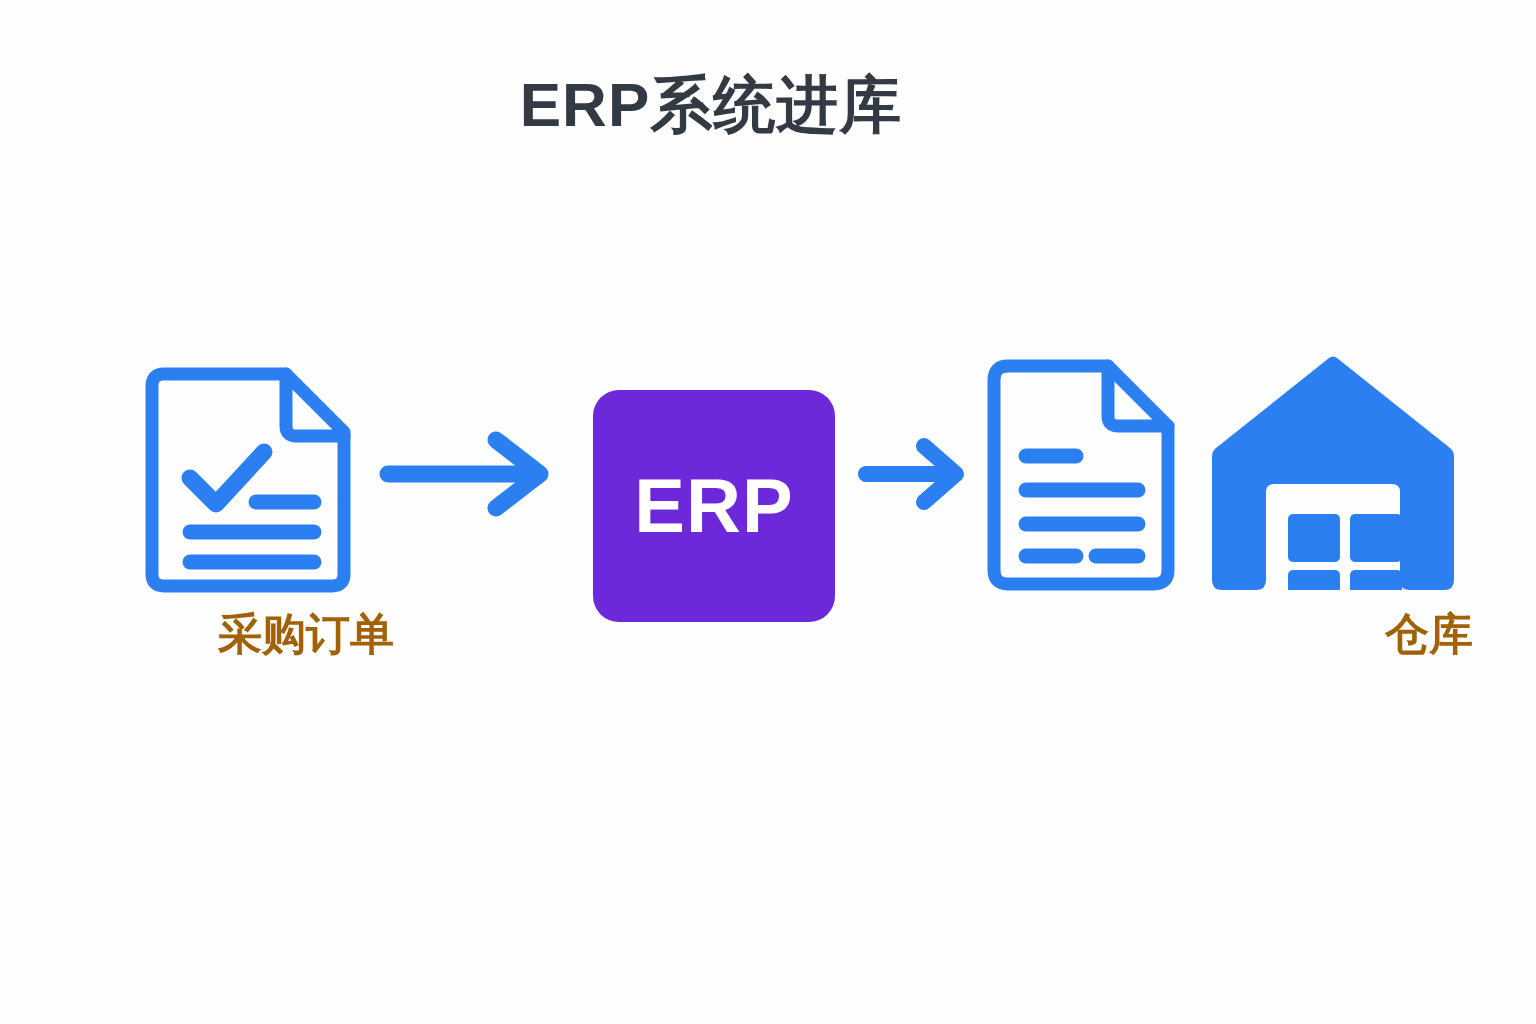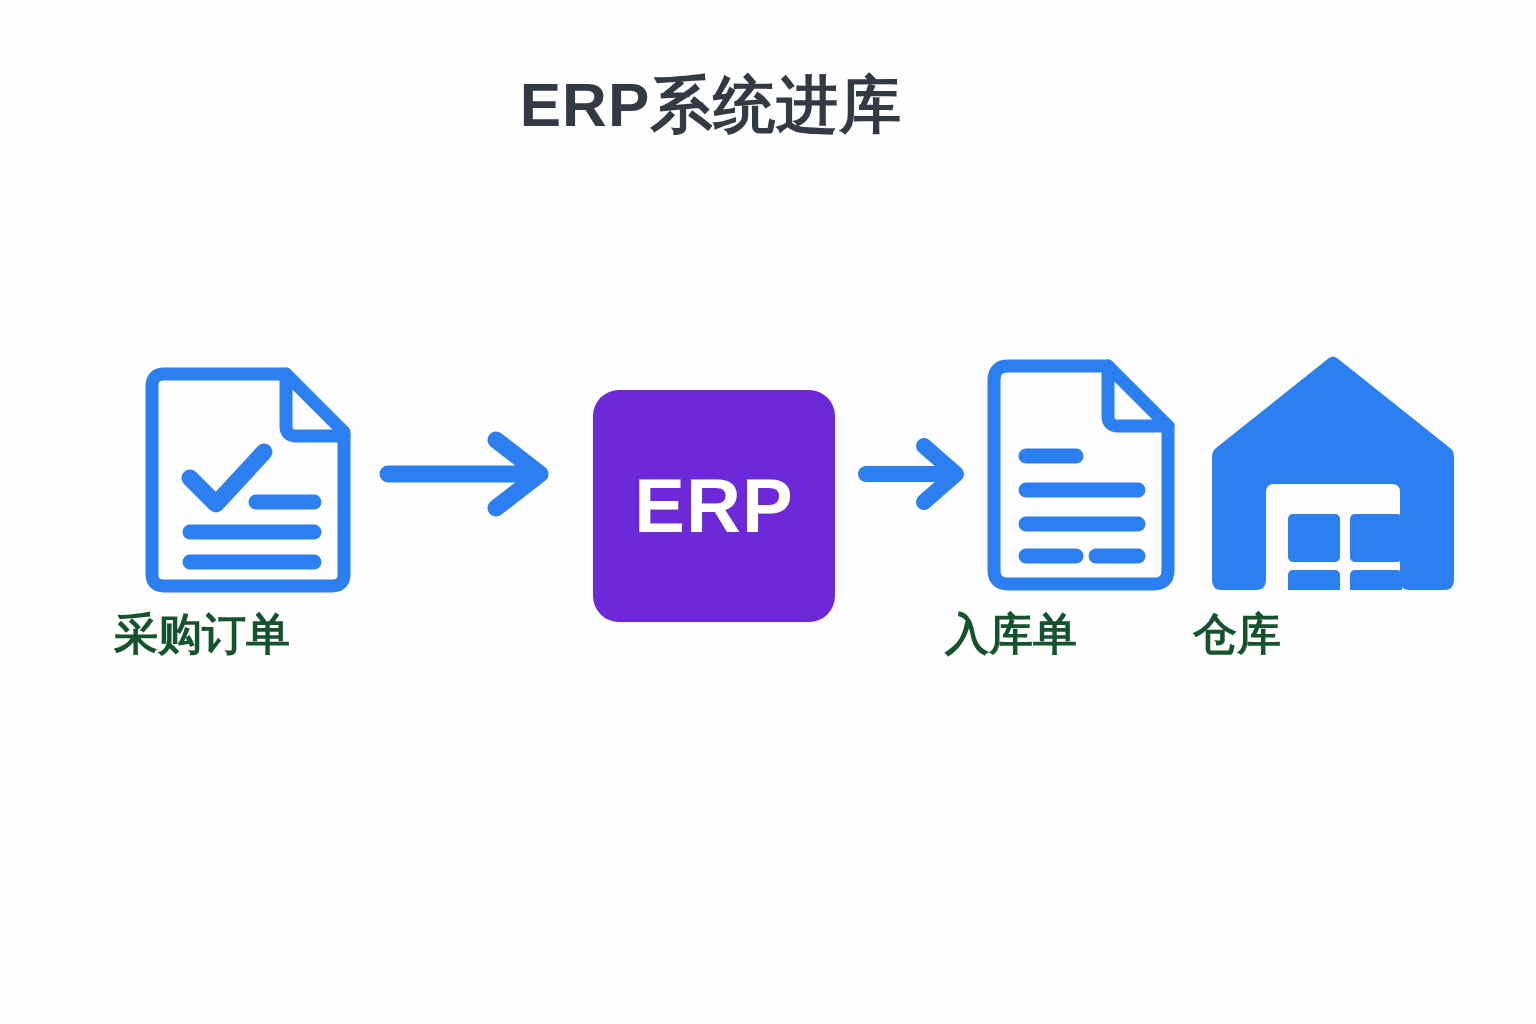--- a/index.html
+++ b/index.html
@@ -39,24 +39,24 @@
     height: 1024px;
   }
 
   .node {
     position: absolute;
   }
 
   .node-label {
     position: absolute;
     top: 612px;
-    text-align: left;
+    text-align: right;
     font-size: 44px;
     font-weight: 700;
-    color: #14532d;
+    color: #a16207;
     white-space: nowrap;
     line-height: 1;
   }
 
   .arrow {
     position: absolute;
   }
 
   
   #node-purchase-order   { left: 148px; top: 356px; width: 212px; height: 236px; }
@@ -163,21 +163,20 @@
         <path d="M 116 10 L 116 60 Q 116 70 126 70 L 176 70" fill="none" stroke="#2b7ff0" stroke-width="13" stroke-linejoin="round" stroke-linecap="round"></path>
 
         <line x1="34" y1="100" x2="84" y2="100" stroke="#2b7ff0" stroke-width="15" stroke-linecap="round"></line>
         <line x1="34" y1="134" x2="146" y2="134" stroke="#2b7ff0" stroke-width="15" stroke-linecap="round"></line>
         <line x1="34" y1="168" x2="146" y2="168" stroke="#2b7ff0" stroke-width="15" stroke-linecap="round"></line>
         <line x1="34" y1="200" x2="84" y2="200" stroke="#2b7ff0" stroke-width="15" stroke-linecap="round"></line>
         <line x1="104" y1="200" x2="146" y2="200" stroke="#2b7ff0" stroke-width="15" stroke-linecap="round"></line>
       </svg>
     </span>
   </div>
-  <div class="node-label" id="label-receiving-order">入库单</div>
 
   <div class="node" id="node-warehouse">
     <span>
       <svg width="246" height="240" viewBox="0 0 246 240">
 
         <path d="M 119 6
                  Q 123 3 127 6
                  L 240 96
                  Q 244 99 244 105
                  L 244 228

